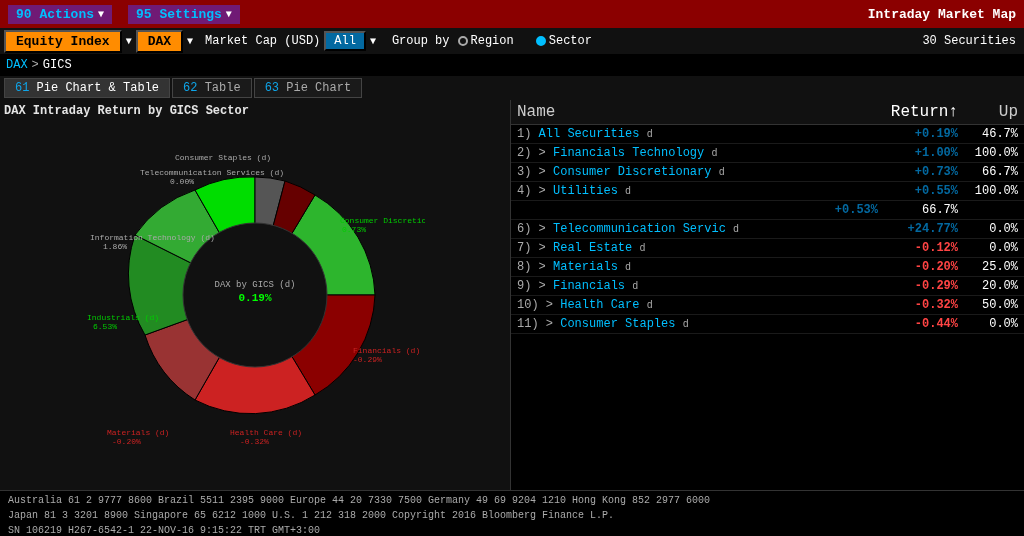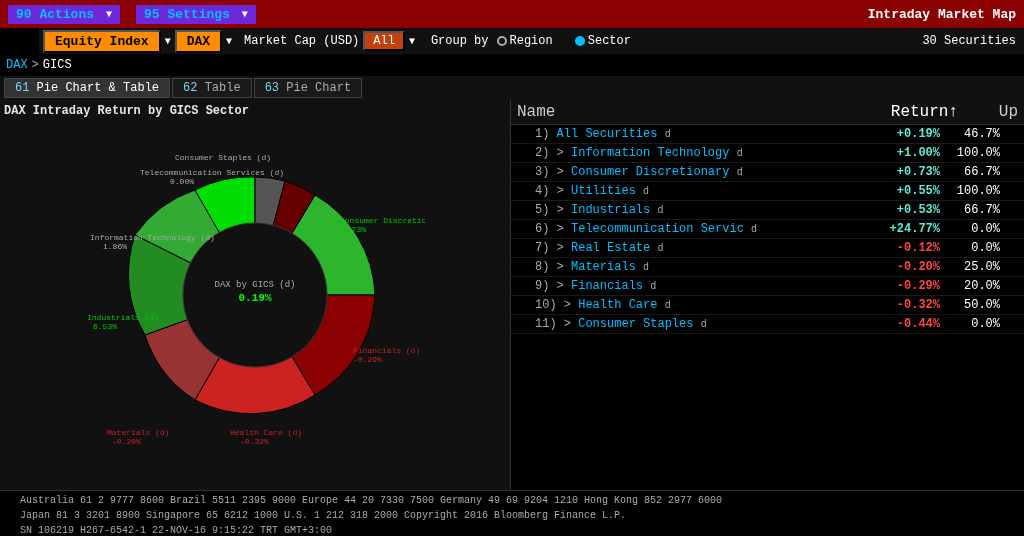--- a/index.html
+++ b/index.html
@@ -19,43 +19,42 @@
       height: 28px;
       display: flex;
       align-items: center;
       justify-content: space-between;
       padding: 0 8px;
     }
     .top-bar-left { display: flex; align-items: center; gap: 16px; }
     .top-bar-right { color: #fff; font-size: 13px; font-weight: bold; }
 
     .action-btn {
-      background: #6d28d9;
+      background: #701a75;
       color: #fff;
       border: none;
       padding: 2px 8px;
       cursor: pointer;
       font-family: 'Courier New', monospace;
       font-size: 13px;
       display: flex;
       align-items: center;
-      gap: 12px;
+      gap: 4px;
     }
     .action-btn .num { color: #00BFFF; font-weight: bold; }
     .action-btn .arrow { color: #fff; font-size: 10px; }
 
     
     .second-bar {
       background: #111;
       height: 26px;
       display: flex;
       align-items: center;
       padding: 0 4px;
       gap: 4px;
-      margin-left: 39px;
     }
     .equity-btn {
       background: #FF8C00;
       color: #000;
       padding: 2px 10px;
       font-weight: bold;
       font-size: 13px;
       cursor: pointer;
       font-family: 'Courier New', monospace;
     }
@@ -64,21 +63,21 @@
       color: #000;
       padding: 2px 10px;
       font-weight: bold;
       font-size: 13px;
       cursor: pointer;
       font-family: 'Courier New', monospace;
     }
     .dropdown-arrow { color: #fff; font-size: 10px; }
     .marketcap-label { color: #fff; font-size: 12px; margin-left: 8px; }
     .all-btn {
-      background: #c2410c;
+      background: #0369a1;
       color: #fff;
       padding: 1px 8px;
       font-size: 12px;
       cursor: pointer;
       font-family: 'Courier New', monospace;
     }
     .groupby-label { color: #fff; font-size: 12px; margin-left: 12px; }
     .radio-group { display: flex; align-items: center; gap: 22px; margin-left: 4px; }
     .radio-item { display: flex; align-items: center; gap: 3px; font-size: 12px; cursor: pointer; }
     .radio-circle { width: 10px; height: 10px; border-radius: 50%; border: 2px solid #aaa; }
@@ -110,21 +109,21 @@
     }
     .tab {
       padding: 2px 10px;
       font-size: 12px;
       cursor: pointer;
       border: 1px solid #444;
       font-family: 'Courier New', monospace;
     }
     .tab.active { background: #333; color: #fff; }
     .tab.inactive { background: #1a1a1a; color: #aaa; }
-    .tab .tab-num { color: #7dd3fc; }
+    .tab .tab-num { color: #0ea5e9; }
 
     
     .main-content {
       display: flex;
       height: calc(536px - 28px - 26px - 22px - 24px - 24px - 22px);
     }
 
     
     .chart-section {
       width: 510px;
@@ -165,42 +164,42 @@
       font-size: 16px;
       color: #ccc;
     }
     .table-header .col-name { }
     .table-header .col-return { text-align: right; color: #fff; }
     .table-header .col-up { text-align: right; }
 
     .table-row {
       display: grid;
       grid-template-columns: 1fr 80px 60px;
-      padding: 2px 24px;
+      padding: 2px 6px;
       font-size: 12px;
       border-bottom: 1px solid #1a1a1a;
       cursor: pointer;
     }
     .row-name { color: #fff; }
     .row-name .row-num { color: #aaa; }
     .row-name .chevron { color: #aaa; }
     .row-name .highlight { color: #00BFFF; }
     .row-name .sector { color: #00BFFF; }
     .row-d { color: #aaa; font-size: 10px; }
     .row-return { text-align: right; font-weight: bold; }
-    .row-return.positive { color: #5eead4; }
+    .row-return.positive { color: #0369a1; }
     .row-return.negative { color: #FF4444; }
     .row-up { text-align: right; color: #fff; }
 
     
     .status-bar {
       background: #000;
       height: 44px;
       border-top: 1px solid #333;
-      padding: 2px 20px;
+      padding: 2px 8px;
       font-size: 10px;
       color: #aaa;
       line-height: 1.5;
     }
 
     
     .pie-svg { width: 340px; height: 320px; }
   </style>
 </head>
 <body>
@@ -333,21 +332,21 @@
         <span class="highlight">All Securities</span>
         <span class="row-d"> d</span>
       </span>
       <span class="row-return positive">+0.19%</span>
       <span class="row-up">46.7%</span>
     </div>
         <div class="table-row">
       <span class="row-name">
         <span class="row-num">2)</span>
         <span class="chevron"> &gt; </span>
-        <span class="sector">Information Technology</span>
+        <span class="sector">Financials Technology</span>
         <span class="row-d"> d</span>
       </span>
       <span class="row-return positive">+1.00%</span>
       <span class="row-up">100.0%</span>
     </div>
         <div class="table-row">
       <span class="row-name">
         <span class="row-num">3)</span>
         <span class="chevron"> &gt; </span>
         <span class="sector">Consumer Discretionary</span>
@@ -360,26 +359,20 @@
       <span class="row-name">
         <span class="row-num">4)</span>
         <span class="chevron"> &gt; </span>
         <span class="sector">Utilities</span>
         <span class="row-d"> d</span>
       </span>
       <span class="row-return positive">+0.55%</span>
       <span class="row-up">100.0%</span>
     </div>
         <div class="table-row">
-      <span class="row-name">
-        <span class="row-num">5)</span>
-        <span class="chevron"> &gt; </span>
-        <span class="sector">Industrials</span>
-        <span class="row-d"> d</span>
-      </span>
       <span class="row-return positive">+0.53%</span>
       <span class="row-up">66.7%</span>
     </div>
         <div class="table-row">
       <span class="row-name">
         <span class="row-num">6)</span>
         <span class="chevron"> &gt; </span>
         <span class="sector">Telecommunication Servic</span>
         <span class="row-d"> d</span>
       </span>

